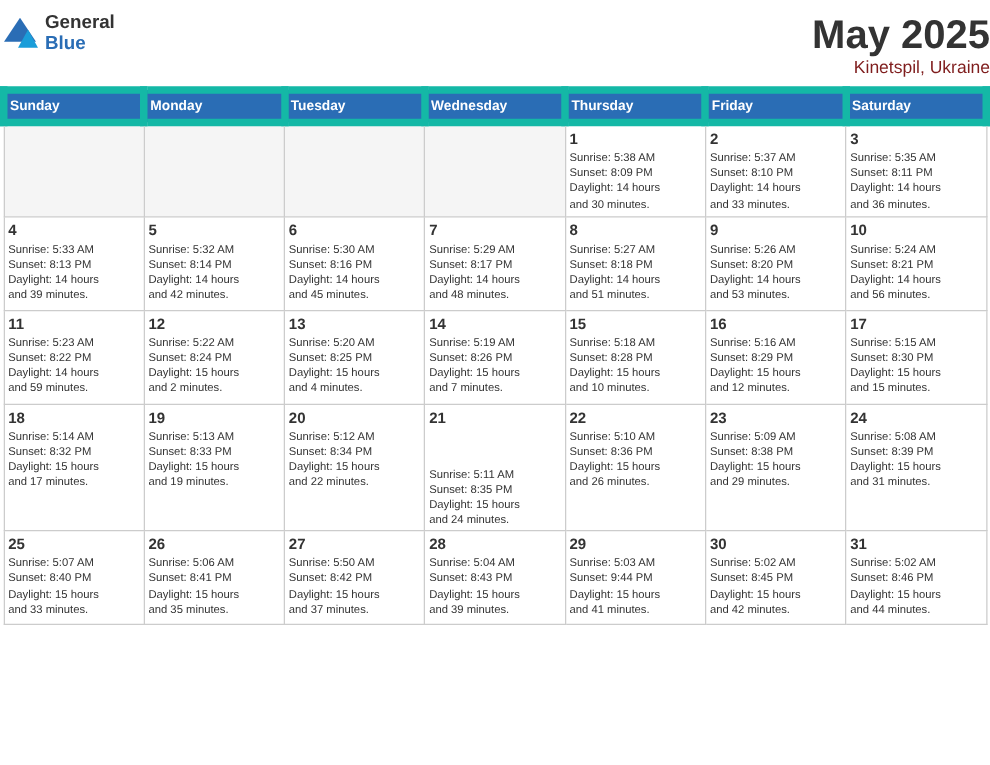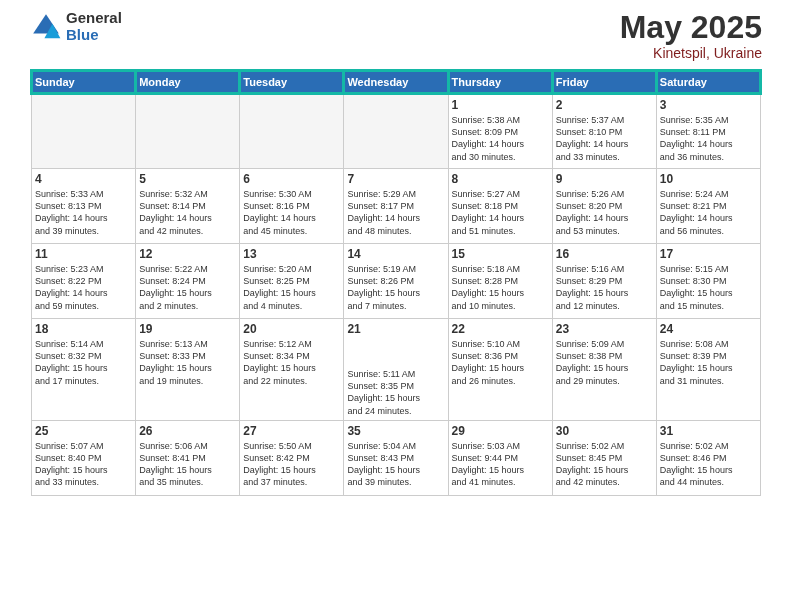--- a/index.html
+++ b/index.html
@@ -6,21 +6,21 @@
     body {
       font-family: Arial, sans-serif;
       background: #fff;
       width: 792px;
       height: 612px;
       overflow: hidden;
     }
     .container {
       width: 792px;
       height: 612px;
-      padding: 10px 30px;
+      padding: 10px 0;
     }
     .header {
       display: flex;
       justify-content: space-between;
       align-items: flex-start;
       margin-bottom: 8px;
     }
     .logo {
       display: flex;
       align-items: center;
@@ -63,21 +63,21 @@
       border-collapse: collapse;
       table-layout: fixed;
     }
     .calendar-table th {
       background-color: #2a6db5;
       color: white;
       font-size: 11px;
       font-weight: bold;
       padding: 4px 2px;
       text-align: left;
-      border: 3px solid #14b8a6;
+      border: 6px solid #14b8a6;
     }
     .calendar-table td {
       border: 1px solid #ccc;
       vertical-align: top;
       padding: 3px 3px;
       font-size: 9.5px;
       height: 75px;
       background: #fff;
     }
     .calendar-table td.empty {
@@ -326,21 +326,21 @@
 and 35 minutes.</div>
           </td>
           <td>
             <span class="day-number">27</span>
             <div class="day-info" style="white-space: pre-line;">Sunrise: 5:50 AM
 Sunset: 8:42 PM
 Daylight: 15 hours
 and 37 minutes.</div>
           </td>
           <td>
-            <span class="day-number">35</span>
+            <span class="day-number">28</span>
             <div class="day-info" style="white-space: pre-line;">Sunrise: 5:04 AM
 Sunset: 8:43 PM
 Daylight: 15 hours
 and 39 minutes.</div>
           </td>
           <td>
             <span class="day-number">29</span>
             <div class="day-info" style="white-space: pre-line;">Sunrise: 5:03 AM
 Sunset: 9:44 PM
 Daylight: 15 hours

